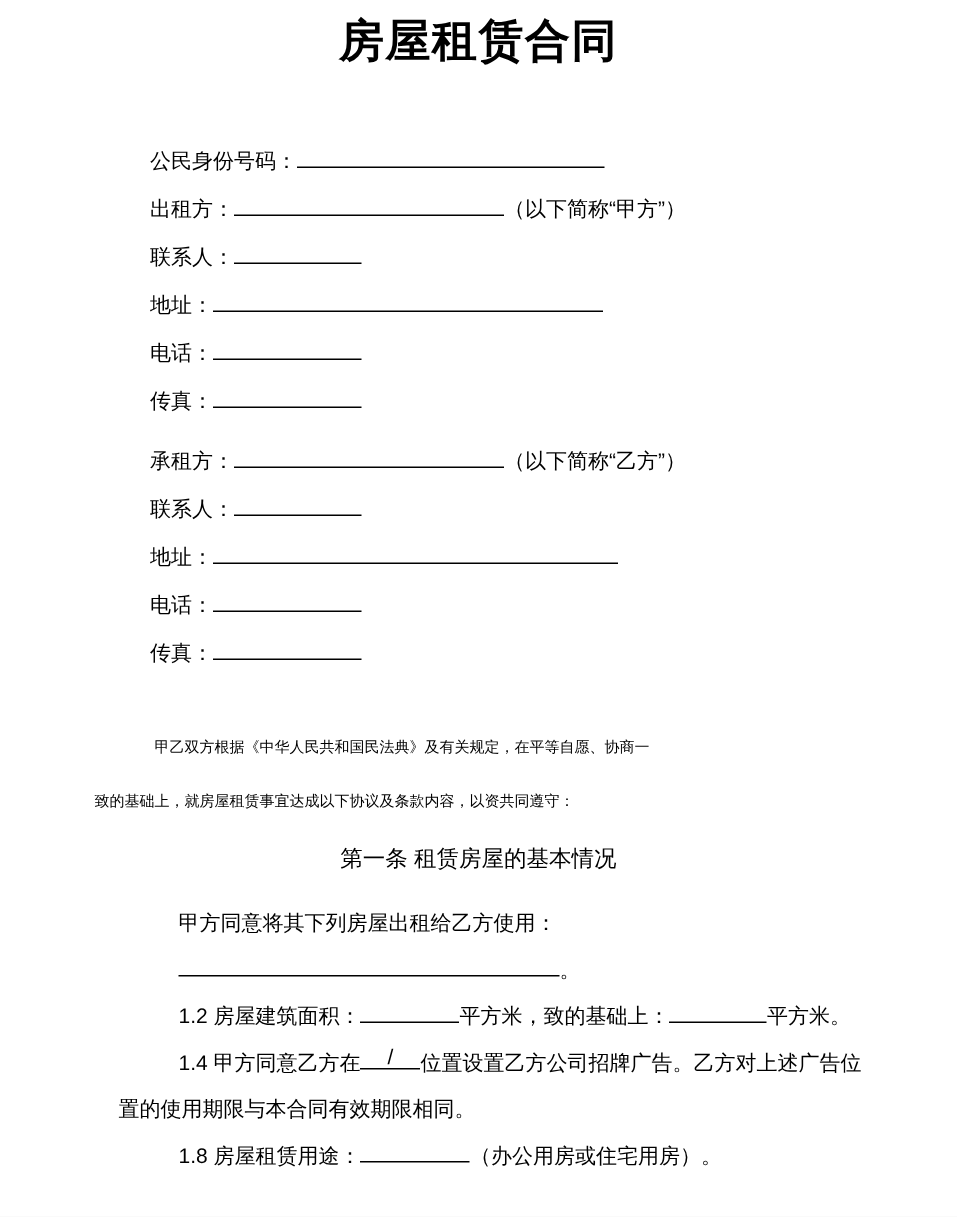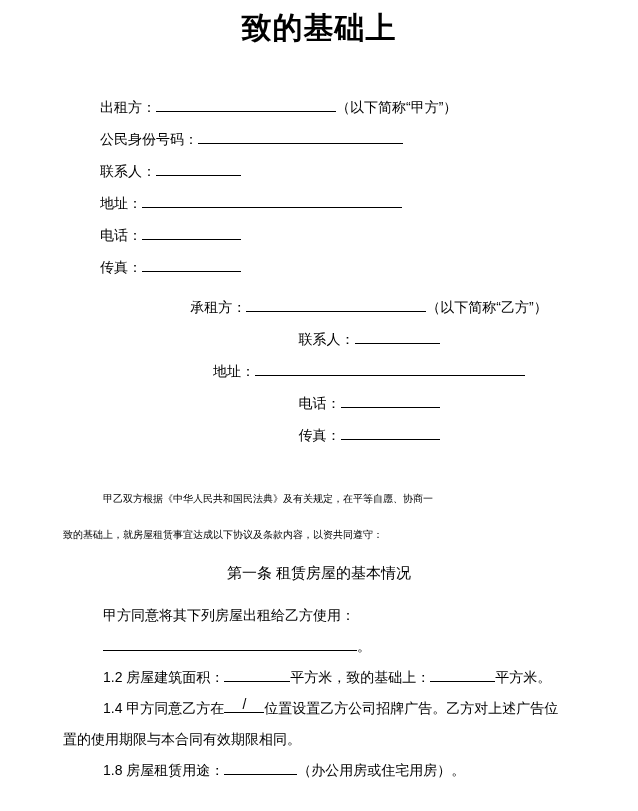--- a/index.html
+++ b/index.html
@@ -18,21 +18,21 @@
   .title {
     margin: 8px 0 0 0;
     height: 40px; line-height: 40px;
     text-align: center;
     font-size: 30px; font-weight: bold;
     letter-spacing: 1px;
     white-space: nowrap;
   }
   .party { margin-left: 100px; font-size: 14px; }
   .party-a { margin-top: 43px; }
-  .party-b { margin-top: 8px; text-align: center; }
+  .party-b { margin-top: 8px; }
   .row { height: 32px; line-height: 32px; white-space: nowrap; }
   .blank {
     display: inline-block;
     border-bottom: 1px solid #000;
     height: 15px;
     position: relative;
   }
   .blank .fill {
     position: absolute; left: 0; right: 0; bottom: 0;
     text-align: center; line-height: 15px; font-size: 14px;
@@ -48,21 +48,21 @@
     height: 36px; line-height: 36px;
     text-align: center;
     font-size: 15px; font-weight: normal;
     white-space: nowrap;
   }
   .clauses {
     margin: 9px 0 0 63px;
     font-size: 14px; line-height: 31px;
     white-space: nowrap;
   }
-  .clauses > div { height: 31px; }
+  .clauses > div { height: 31px; margin-left: 16px; }
   
   .w-name  { width: 180px; }
   .w-id    { width: 205px; }
   .w-short { width: 85px;  }
   .w-addr1 { width: 260px; }
   .w-addr2 { width: 270px; }
   .w-tel   { width: 99px;  }
   .w-prov  { width: 50px;  }
   .w-city  { width: 50px;  }
   .w-long  { width: 231px; }
@@ -70,28 +70,28 @@
   .w-area  { width: 66px;  }
   .w-area2 { width: 65px;  }
   .w-slash { width: 40px;  }
   .w-use   { width: 73px;  }
 </style>
 </head>
 <body>
 
 <div class="page">
 
-  <div class="title">致的基础上</div>
+  <div class="title">房屋租赁合同</div>
 
   <div class="party party-a">
     <div class="row">
-      <span>出租方：</span><span class="blank w-name"></span><span>（以下简称“甲方”）</span>
+      <span>公民身份号码：</span><span class="blank w-id"></span>
     </div>
     <div class="row">
-      <span>公民身份号码：</span><span class="blank w-id"></span>
+      <span>出租方：</span><span class="blank w-name"></span><span>（以下简称“甲方”）</span>
     </div>
     <div class="row">
       <span>联系人：</span><span class="blank w-short"></span>
     </div>
     <div class="row">
       <span>地址：</span><span class="blank w-addr1"></span>
     </div>
     <div class="row">
       <span>电话：</span><span class="blank w-tel"></span>
     </div>

